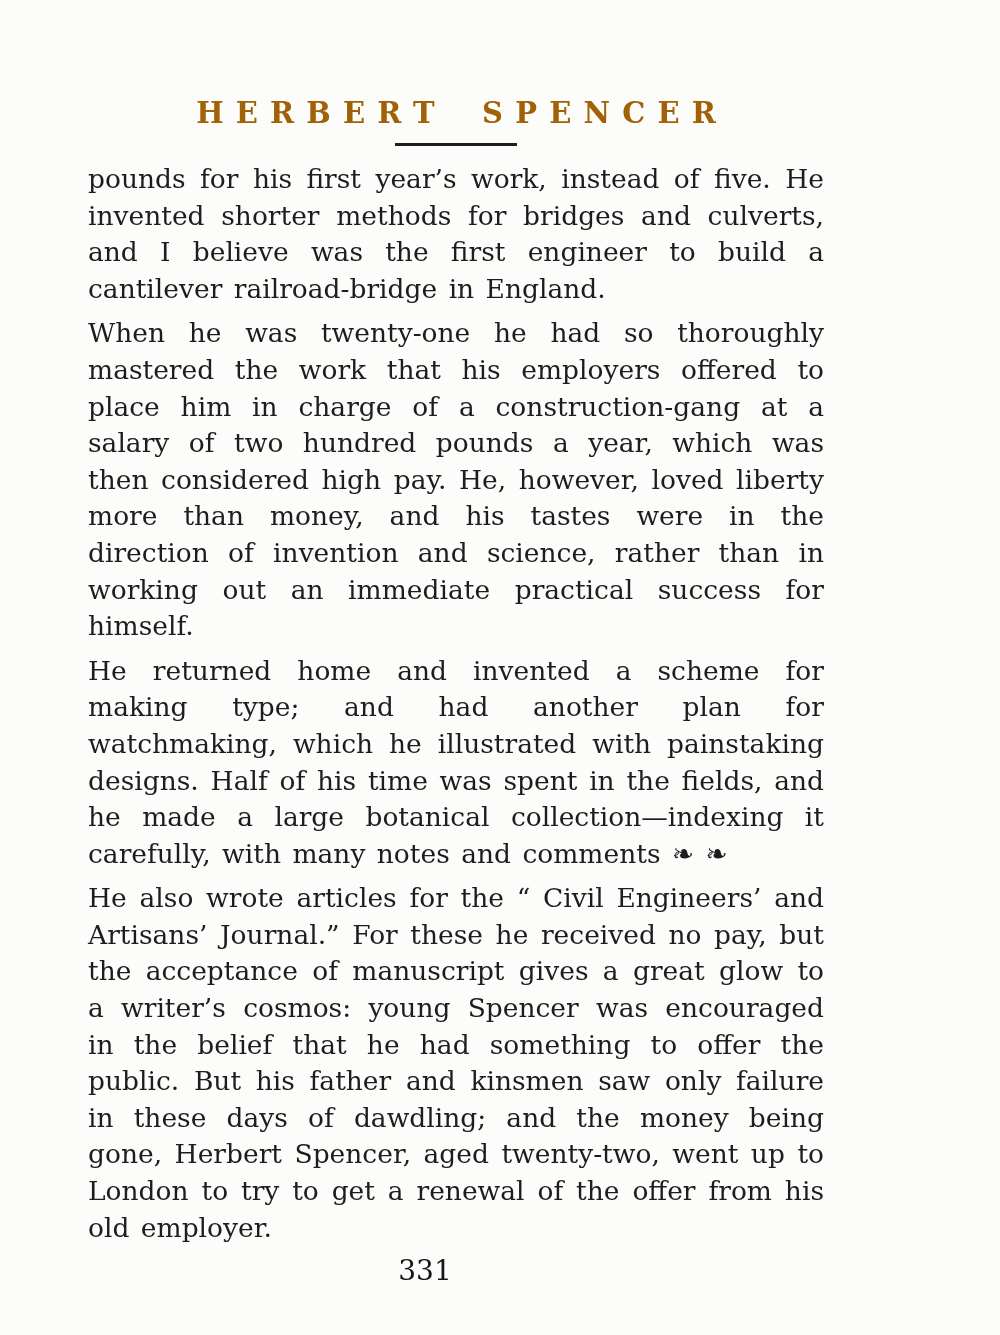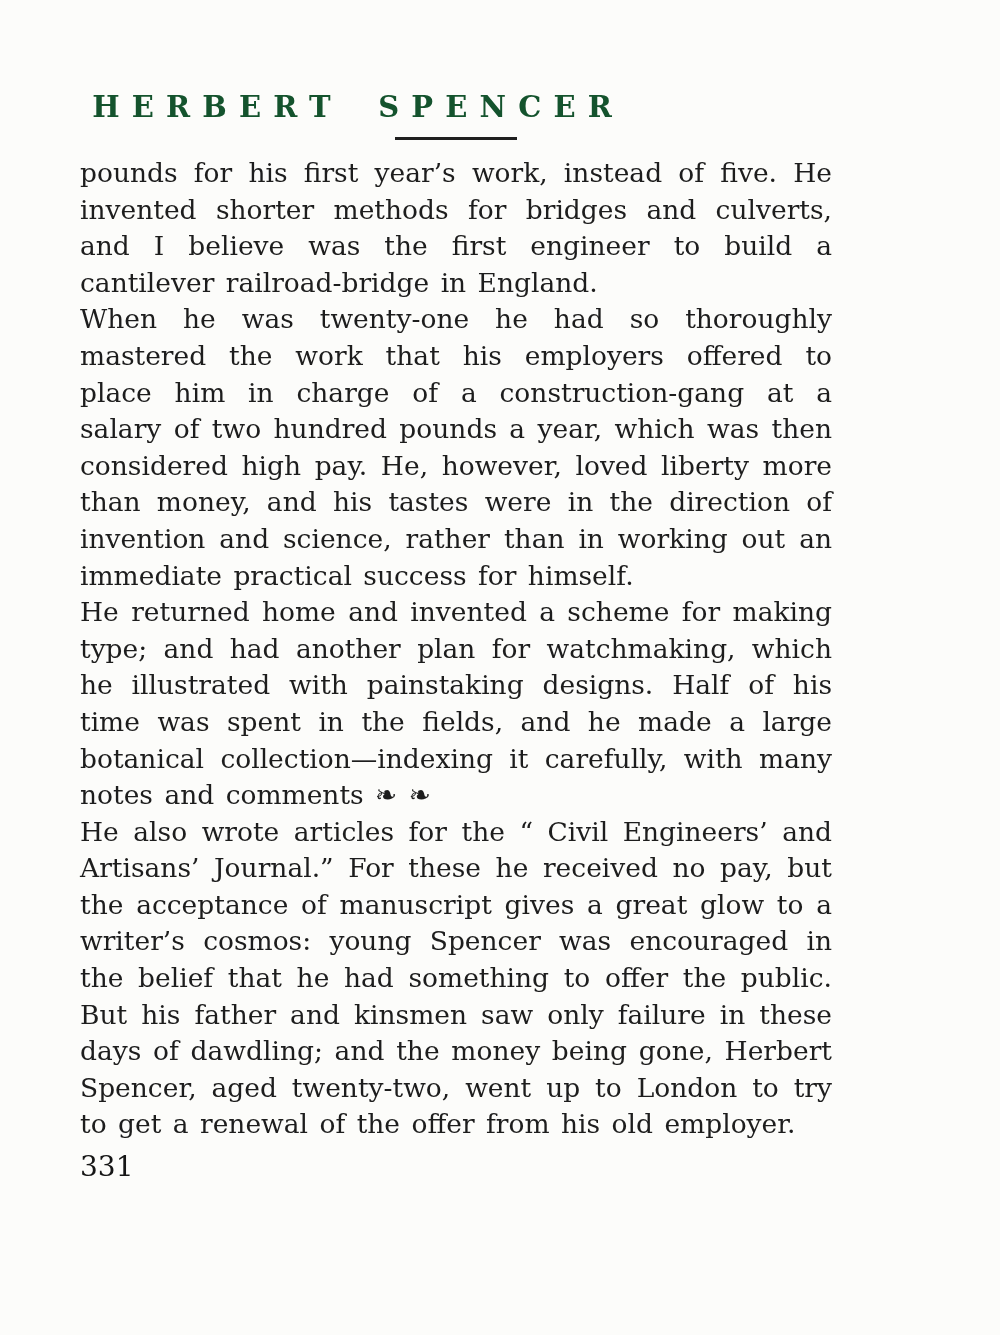--- a/index.html
+++ b/index.html
@@ -16,51 +16,52 @@
     overflow: hidden;
   }
   .content {
     position: absolute;
     left: 80px;
     top: 0;
     width: 752px;
     padding-top: 90px;
   }
   .title {
-    margin: 0;
+    margin: 6px;
+    text-align: center;
     font-size: 29px;
     font-weight: bold;
     letter-spacing: 0.42em;
     word-spacing: 0.45em;
-    color: #14532d;
+    color: #a16207;
     white-space: nowrap;
     
     padding-left: 0.42em;
   }
   .title-rule {
     width: 122px;
     height: 3px;
     background: #1f1f1f;
     margin: 13px auto 15px auto;
   }
   .text-block {
     font-size: 26.5px;
     line-height: 36.6px;
     text-align: justify;
     word-spacing: 3px;
   }
   .text-block p {
-    margin: 0;
+    margin: 8px;
   }
   .text-block p.force-justify {
     text-align-last: justify;
   }
   .page-number {
     margin-top: 7px;
-    text-align: left;
+    text-align: center;
     padding-right: 62px;
     font-size: 28px;
     line-height: 34px;
     color: #161616;
   }
 </style>
 </head>
 <body style="background: rgb(252, 252, 250); color: rgb(29, 29, 29);">
 
 <div class="content">

